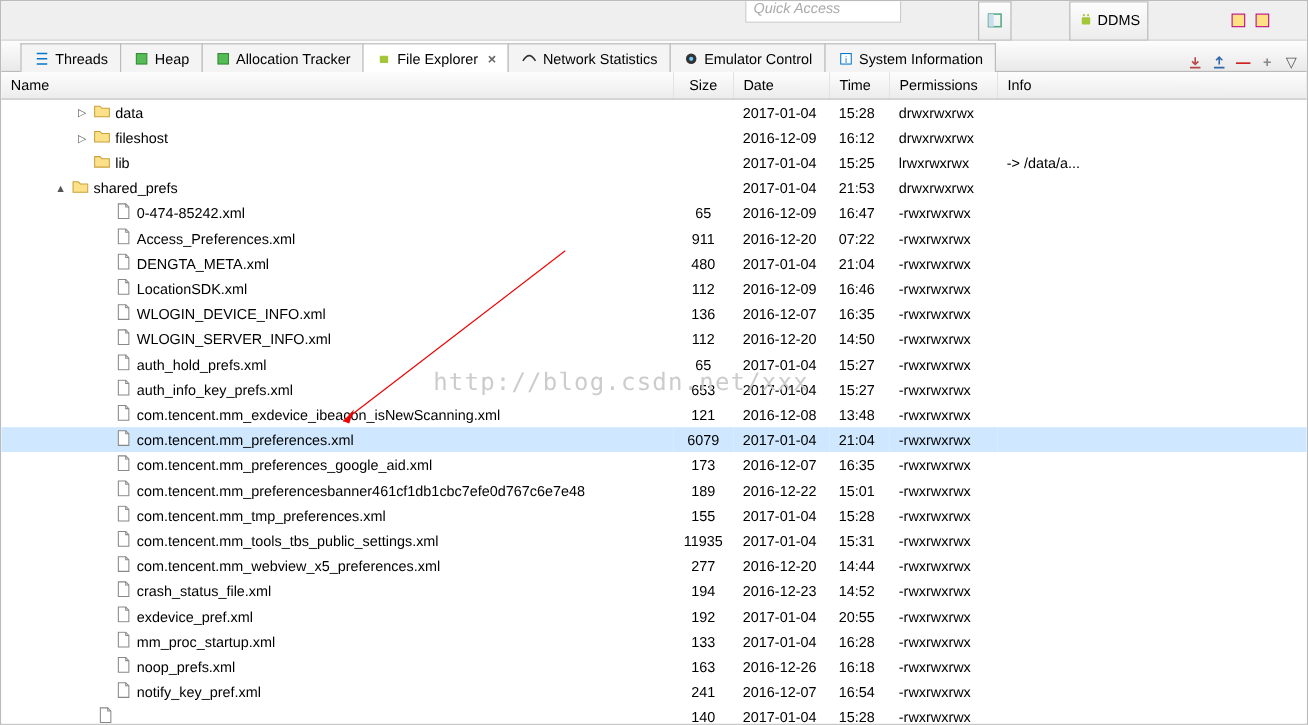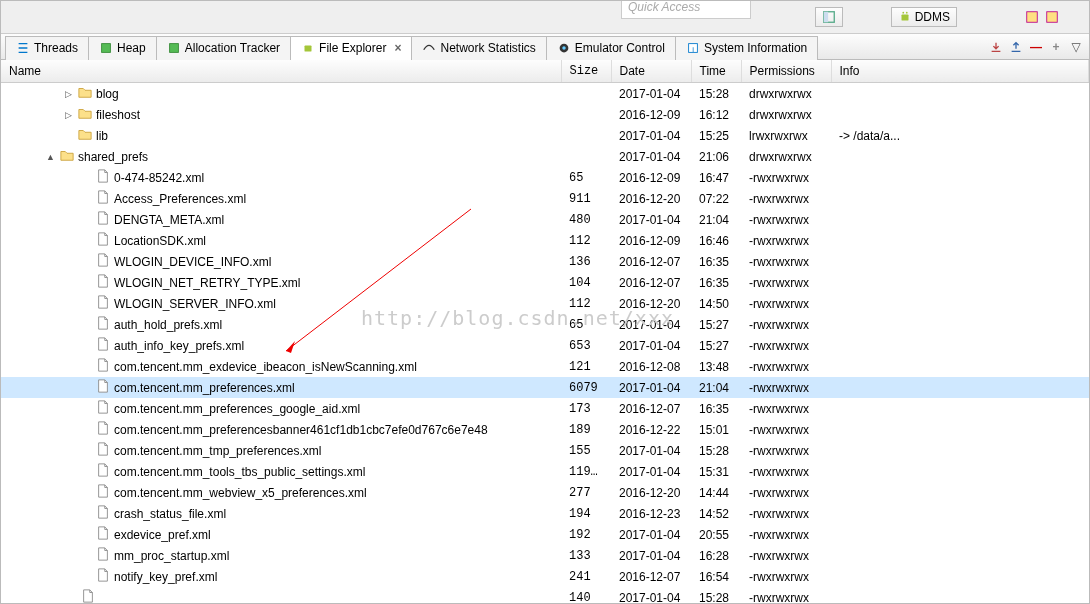--- a/index.html
+++ b/index.html
@@ -42,37 +42,37 @@
     padding: 2px 6px;
     overflow: hidden;
   }
   .persp-btn {
     display: inline-flex;
     align-items: center;
     gap: 3px;
     padding: 1px 6px;
     border: 1px solid #bbb;
     background: linear-gradient(#fdfdfd,#ececec);
-    height: 20px;
+    height: 33px;
     cursor: pointer;
     margin-left: 44px;
   }
   .toolbar-right-icons {
     display: inline-flex;
     gap: 6px;
     margin-right: 24px;
   }
   .toolbar-ico { width: 14px; height: 14px; cursor: pointer; }
   .tabs {
     height: 26px;
     background: linear-gradient(#fdfdfd,#e9e9e9);
     border-bottom: 1px solid #bbb;
     display: flex;
-    align-items: center;
-    padding-left: 4px;
+    align-items: flex-end;
+    padding-left: 16px;
     position: relative;
   }
   .tab {
     display: inline-flex;
     align-items: center;
     gap: 4px;
     padding: 3px 10px;
     border: 1px solid #bbb;
     border-bottom: none;
     background: #fff;
@@ -134,21 +134,21 @@
     display: inline-flex;
     align-items: center;
     justify-content: center;
     cursor: pointer;
     color: #555;
     font-size: 9px;
   }
   .folder-icon, .file-icon {
     width: 14px; height: 14px; flex-shrink: 0;
   }
-  .r { text-align: left; font-family: Liberation Mono, monospace; }
+  .r { text-align: center; }
   .watermark {
     position: absolute;
     top: 305px;
     left: 360px;
     font-size: 20px;
     color: #ccc;
     letter-spacing: 1px;
     pointer-events: none;
     font-family: monospace;
     z-index: 2;
@@ -277,21 +277,21 @@
         </tr>
       </thead>
       <tbody id="rows-holder">
           <tr>
             <td>
               <div class="name-cell" style="padding-left:54px">
                 <span class="expander">▷</span>
                 <span><svg class="folder-icon" viewBox="0 0 16 16">
                     <path d="M1 4 h5 l2 2 h7 v8 h-14 z" fill="#fce08a" stroke="#caa13a"></path>
                   </svg></span>
-                <span>blog</span>
+                <span>data</span>
               </div>
             </td>
             <td class="r"></td>
             <td>2017-01-04</td>
             <td>15:28</td>
             <td>drwxrwxrwx</td>
             <td></td>
           </tr>
           <tr>
             <td>
@@ -330,21 +330,21 @@
               <div class="name-cell" style="padding-left:36px">
                 <span class="expander">▲</span>
                 <span><svg class="folder-icon" viewBox="0 0 16 16">
                     <path d="M1 4 h5 l2 2 h7 v8 h-14 z" fill="#fce08a" stroke="#caa13a"></path>
                   </svg></span>
                 <span>shared_prefs</span>
               </div>
             </td>
             <td class="r"></td>
             <td>2017-01-04</td>
-            <td>21:06</td>
+            <td>21:53</td>
             <td>drwxrwxrwx</td>
             <td></td>
           </tr>
           <tr>
             <td>
               <div class="name-cell" style="padding-left:72px">
                 <span class="expander"></span>
                 <span><svg class="file-icon" viewBox="0 0 16 16">
                     <path d="M3 1 h7 l3 3 v11 h-10 z" fill="#fff" stroke="#888"></path>
                     <path d="M10 1 v3 h3" fill="none" stroke="#888"></path>
@@ -427,37 +427,20 @@
             <td></td>
           </tr>
           <tr>
             <td>
               <div class="name-cell" style="padding-left:72px">
                 <span class="expander"></span>
                 <span><svg class="file-icon" viewBox="0 0 16 16">
                     <path d="M3 1 h7 l3 3 v11 h-10 z" fill="#fff" stroke="#888"></path>
                     <path d="M10 1 v3 h3" fill="none" stroke="#888"></path>
                   </svg></span>
-                <span>WLOGIN_NET_RETRY_TYPE.xml</span>
-              </div>
-            </td>
-            <td class="r">104</td>
-            <td>2016-12-07</td>
-            <td>16:35</td>
-            <td>-rwxrwxrwx</td>
-            <td></td>
-          </tr>
-          <tr>
-            <td>
-              <div class="name-cell" style="padding-left:72px">
-                <span class="expander"></span>
-                <span><svg class="file-icon" viewBox="0 0 16 16">
-                    <path d="M3 1 h7 l3 3 v11 h-10 z" fill="#fff" stroke="#888"></path>
-                    <path d="M10 1 v3 h3" fill="none" stroke="#888"></path>
-                  </svg></span>
                 <span>WLOGIN_SERVER_INFO.xml</span>
               </div>
             </td>
             <td class="r">112</td>
             <td>2016-12-20</td>
             <td>14:50</td>
             <td>-rwxrwxrwx</td>
             <td></td>
           </tr>
           <tr>
@@ -654,20 +637,37 @@
                 <span><svg class="file-icon" viewBox="0 0 16 16">
                     <path d="M3 1 h7 l3 3 v11 h-10 z" fill="#fff" stroke="#888"></path>
                     <path d="M10 1 v3 h3" fill="none" stroke="#888"></path>
                   </svg></span>
                 <span>mm_proc_startup.xml</span>
               </div>
             </td>
             <td class="r">133</td>
             <td>2017-01-04</td>
             <td>16:28</td>
+            <td>-rwxrwxrwx</td>
+            <td></td>
+          </tr>
+          <tr>
+            <td>
+              <div class="name-cell" style="padding-left:72px">
+                <span class="expander"></span>
+                <span><svg class="file-icon" viewBox="0 0 16 16">
+                    <path d="M3 1 h7 l3 3 v11 h-10 z" fill="#fff" stroke="#888"></path>
+                    <path d="M10 1 v3 h3" fill="none" stroke="#888"></path>
+                  </svg></span>
+                <span>noop_prefs.xml</span>
+              </div>
+            </td>
+            <td class="r">163</td>
+            <td>2016-12-26</td>
+            <td>16:18</td>
             <td>-rwxrwxrwx</td>
             <td></td>
           </tr>
           <tr>
             <td>
               <div class="name-cell" style="padding-left:72px">
                 <span class="expander"></span>
                 <span><svg class="file-icon" viewBox="0 0 16 16">
                     <path d="M3 1 h7 l3 3 v11 h-10 z" fill="#fff" stroke="#888"></path>
                     <path d="M10 1 v3 h3" fill="none" stroke="#888"></path>

